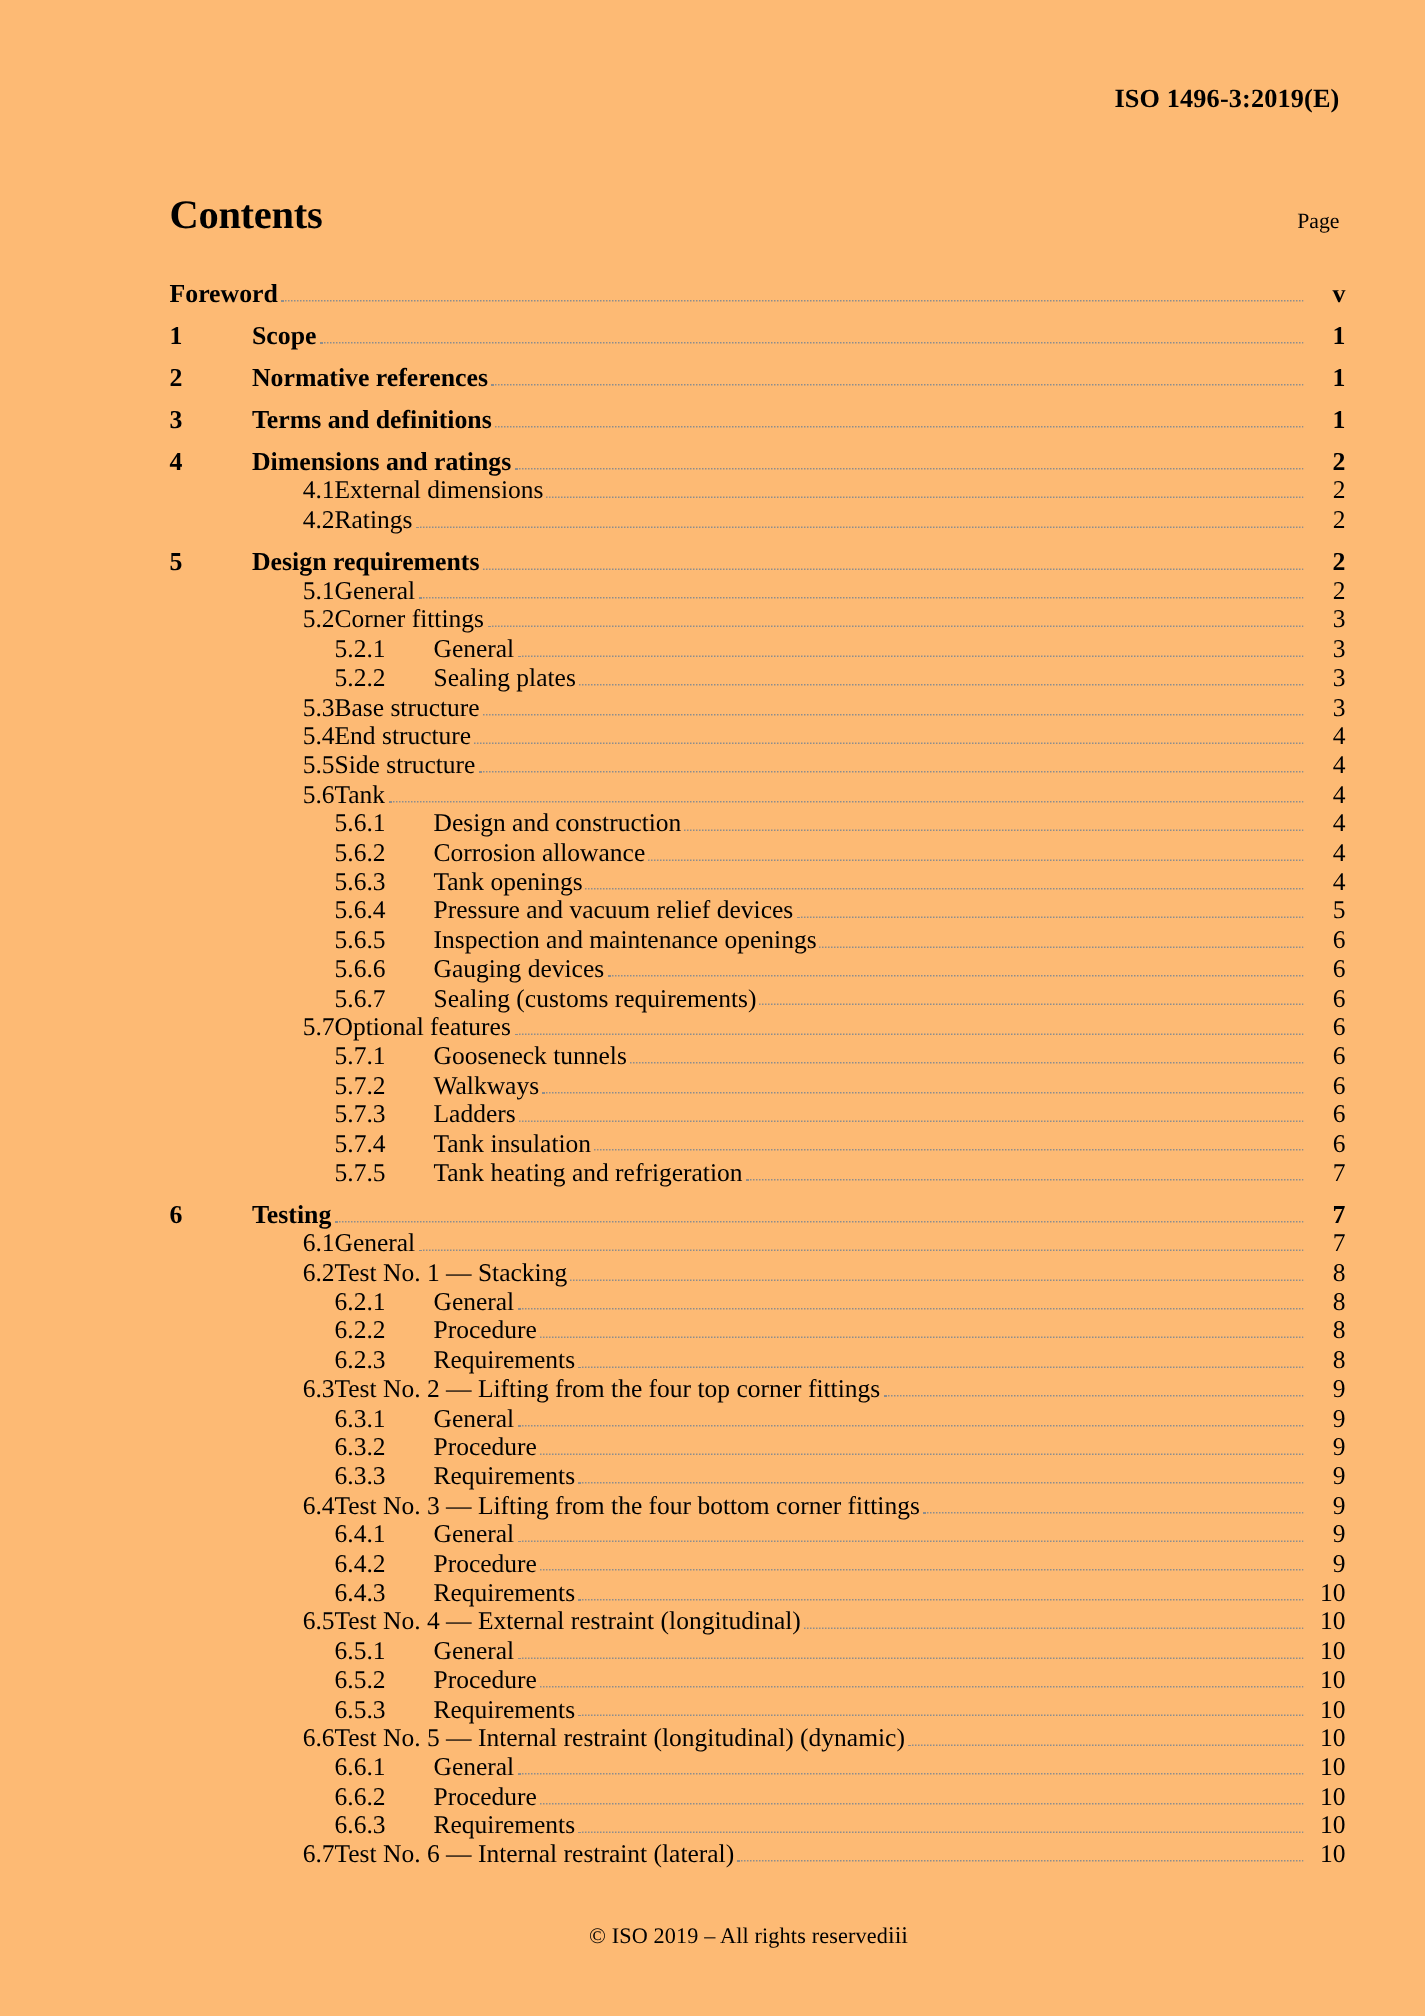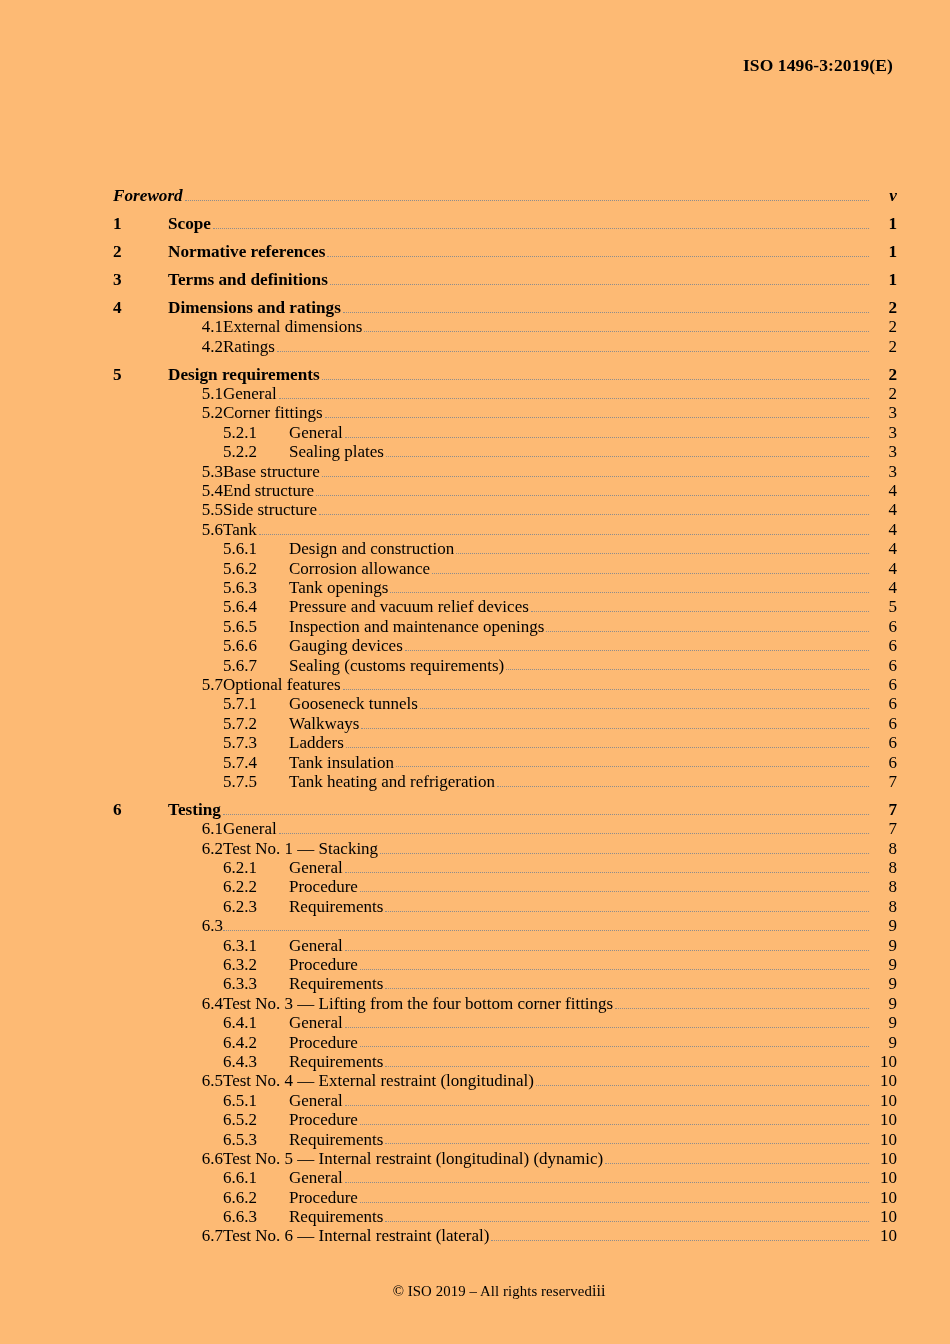--- a/index.html
+++ b/index.html
@@ -70,21 +70,20 @@
   }
   .toc-entry.lvl1 {
     font-weight: bold;
     margin-top: 8.6px;
     font-size: 17.2px;
   }
   .toc-entry.foreword {
     font-weight: bold;
     margin-top: 0;
     font-size: 17.2px;
-    font-style: italic;
   }
   .toc-entry.lvl2 { font-weight: normal; }
   .toc-entry.lvl3 { font-weight: normal; }
 
   .num {
     flex: 0 0 auto;
     text-align: left;
   }
   .num.n1 { width: 55px; }
   .num.n2 { width: 55px; margin-left: 55px; text-align: right; }
@@ -130,20 +129,24 @@
   .footer-left { letter-spacing: 0.1px; }
   .footer-right { font-size: 16px; }
 </style>
 </head>
 <body>
 
 <div class="page">
 
   <div class="doc-header">ISO 1496-3:2019(E)</div>
 
+  <div class="title-row">
+    <div class="contents-title">Contents</div>
+    <div class="page-label">Page</div>
+  </div>
 
   <div class="toc" id="toc-list">
       <div class="toc-entry foreword">
         <span class="num nf"></span>
         <span class="label">Foreword</span>
         <span class="dots"></span>
         <span class="pageno">v</span>
       </div>
       <div class="toc-entry lvl1">
         <span class="num n1">1</span>
@@ -344,20 +347,21 @@
         <span class="pageno">8</span>
       </div>
       <div class="toc-entry lvl3">
         <span class="num n3">6.2.3</span>
         <span class="label">Requirements</span>
         <span class="dots"></span>
         <span class="pageno">8</span>
       </div>
       <div class="toc-entry lvl2">
         <span class="num n2">6.3</span>
+        <span class="label">Test No. 2 — Lifting from the four top corner fittings</span>
         <span class="dots"></span>
         <span class="pageno">9</span>
       </div>
       <div class="toc-entry lvl3">
         <span class="num n3">6.3.1</span>
         <span class="label">General</span>
         <span class="dots"></span>
         <span class="pageno">9</span>
       </div>
       <div class="toc-entry lvl3">

